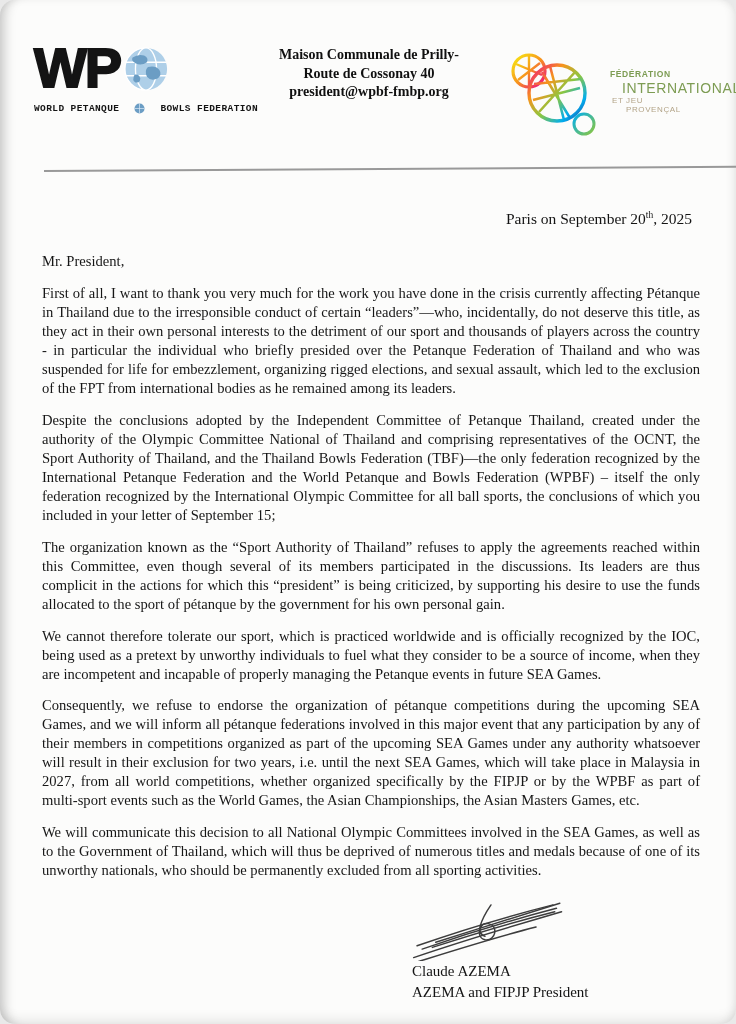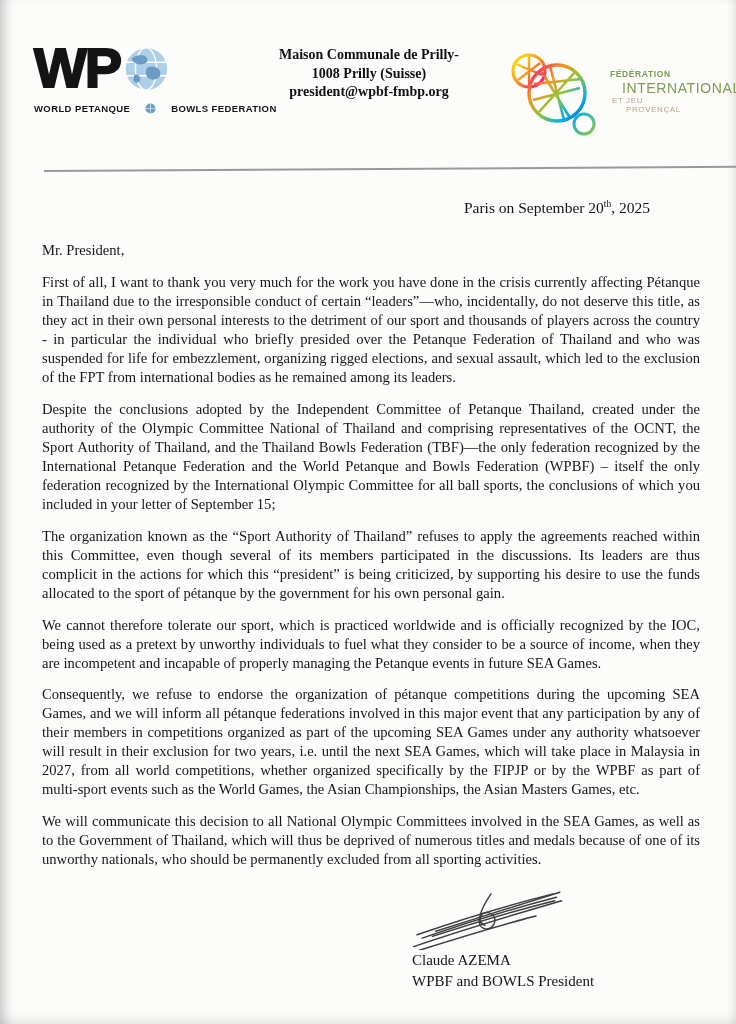--- a/index.html
+++ b/index.html
@@ -4,51 +4,52 @@
 <style>
   html,body { margin:0; padding:0; background:#e9e9e9; }
   .page {
     position:relative; width:736px; height:1024px; margin:0 auto;
     background:#fcfcfb; overflow:hidden;
     font-family:"Liberation Serif", serif; color:#161616;
     box-shadow: inset 14px 0 12px -10px rgba(0,0,0,0.22),
                 inset -10px 0 10px -8px rgba(0,0,0,0.10),
                 inset 0 -12px 14px -10px rgba(0,0,0,0.12),
                 inset 0 6px 8px -6px rgba(0,0,0,0.05);
+    border-radius: 15px;
   }
   
   .header { display:flex; justify-content:space-between; align-items:flex-start; padding:40px 20px 0 34px; }
   .wpbf-logo { width:196px; flex:0 0 auto; }
   .wpbf-acronym {
     display:flex; align-items:center; line-height:1; color:#141414;
     font-family:"Liberation Sans", sans-serif; font-weight:900; font-size:56px;
     letter-spacing:-2px; -webkit-text-stroke:2px #141414;
   }
   .wpbf-globe { width:46px; height:46px; margin:2px 2px 0 3px; flex:0 0 auto; }
   .wpbf-tagline {
     display:flex; align-items:center; gap:15px; margin-top:7px; white-space:nowrap;
-    font-family:Liberation Sans, sans-serif; font-weight:800; font-size:9.5px;
+    font-family:Liberation Mono, monospace; font-weight:800; font-size:9.5px;
     letter-spacing:0.4px; color:#141414;
   }
   .wpbf-tagline svg { width:11px; height:11px; flex:0 0 auto; }
   .address { text-align:center; font-weight:700; font-size:14px; line-height:18.5px; color:#101010; margin-top:6px; flex:0 0 auto; width:240px; }
   .email-link { color:#2257a4; text-decoration:underline; font-weight:700; }
   .fipjp-logo { display:flex; align-items:center; width:208px; flex:0 0 auto; margin-top:4px; }
   .fipjp-balls { width:92px; height:96px; flex:0 0 auto; }
   .fipjp-text { font-family:"Liberation Sans", sans-serif; margin-left:2px; line-height:1.15; white-space:nowrap; }
   .fipjp-l1 { color:#7d9c53; font-size:8.5px; letter-spacing:0.6px; padding-left:8px;font-weight:bold; }
   .fipjp-l2 { color:#7d9c53; font-size:14px; letter-spacing:0.6px; padding-left:20px; }
   .fipjp-main-row { display:flex; align-items:baseline; margin:1px 0; }
   .fipjp-de { color:#e08a3c; font-size:9px; margin-right:2px; }
   .fipjp-main { color:#474747; font-size:21px; font-weight:700; letter-spacing:0.3px; }
   .fipjp-l3 { color:#b3a488; font-size:8px; letter-spacing:0.6px; padding-left:10px; }
   .fipjp-l4 { color:#b3a488; font-size:8px; letter-spacing:0.6px; padding-left:24px; }
   
   .rule { margin:30px 0 0 44px; height:2px; background:#999; transform:rotate(-0.35deg); transform-origin:left center; }
-  .dateline { margin-top:27px; text-align:right; padding-right:86px; font-size:15.5px; color:#141414; }
+  .dateline { margin-top:38px; text-align:right; padding-right:44px; font-size:15.5px; color:#141414; }
   .dateline sup { font-size:9.5px; }
   
   .body { padding:24px 36px 0 42px; font-size:14.6px; line-height:19px; text-align:justify; }
   .body p { margin:0 0 13px; }
   .body p.salutation { text-align:left; }
   .body p.no-gap { margin-bottom:12px; }
   
   .sig-block { margin:6px 0 18px 388px; width:240px; font-size:15px; line-height:21px; color:#141414; }
   .sig-scrawl { width:190px; height:68px; margin-left:8px; display:block; }
   .sig-name, .sig-title { margin-left:24px; }
@@ -77,21 +78,21 @@
         <svg viewBox="0 0 48 48">
           <circle cx="24" cy="24" r="22" fill="#6b9dc4"></circle>
           <path d="M3,24 h42 M24,2 v44" stroke="#dcebf7" stroke-width="3"></path>
         </svg>
         <span>BOWLS FEDERATION</span>
       </div>
     </div>
 
     <div class="address">
       <div>Maison Communale de Prilly-</div>
-      <div>1008 Prilly (Suisse)</div>
+      <div>Route de Cossonay 40</div>
       <div>president@wpbf-fmbp.org</div>
     </div>
 
     <div class="fipjp-logo">
       <svg class="fipjp-balls" viewBox="0 0 92 96">
         <defs>
           <linearGradient id="gA" x1="0" y1="0" x2="1" y2="1">
             <stop offset="0" stop-color="#f7ec13"></stop>
               <stop offset="0.5" stop-color="#f7941d"></stop>
               <stop offset="1" stop-color="#ec008c"></stop>
@@ -144,16 +145,16 @@
         <path d="M8,62 C60,44 120,26 168,14"></path>
         <path d="M14,66 C66,48 126,30 172,18"></path>
         <path d="M30,58 C80,42 135,25 176,12"></path>
         <path d="M26,64 C78,47 138,30 170,22"></path>
         <path d="M4,76 C60,57 130,36 178,22"></path>
         <path d="M2,83 C50,68 100,52 148,40"></path>
         <path d="M95,14 C84,30 74,52 88,55 C101,57 104,38 92,36 C82,35 78,47 88,51"></path>
       </g>
     </svg>
     <div class="sig-name">Claude AZEMA</div>
-    <div class="sig-title">WPBF and BOWLS President</div>
+    <div class="sig-title">AZEMA and FIPJP President</div>
   </div>
 
 </div>
 
 </body></html>

